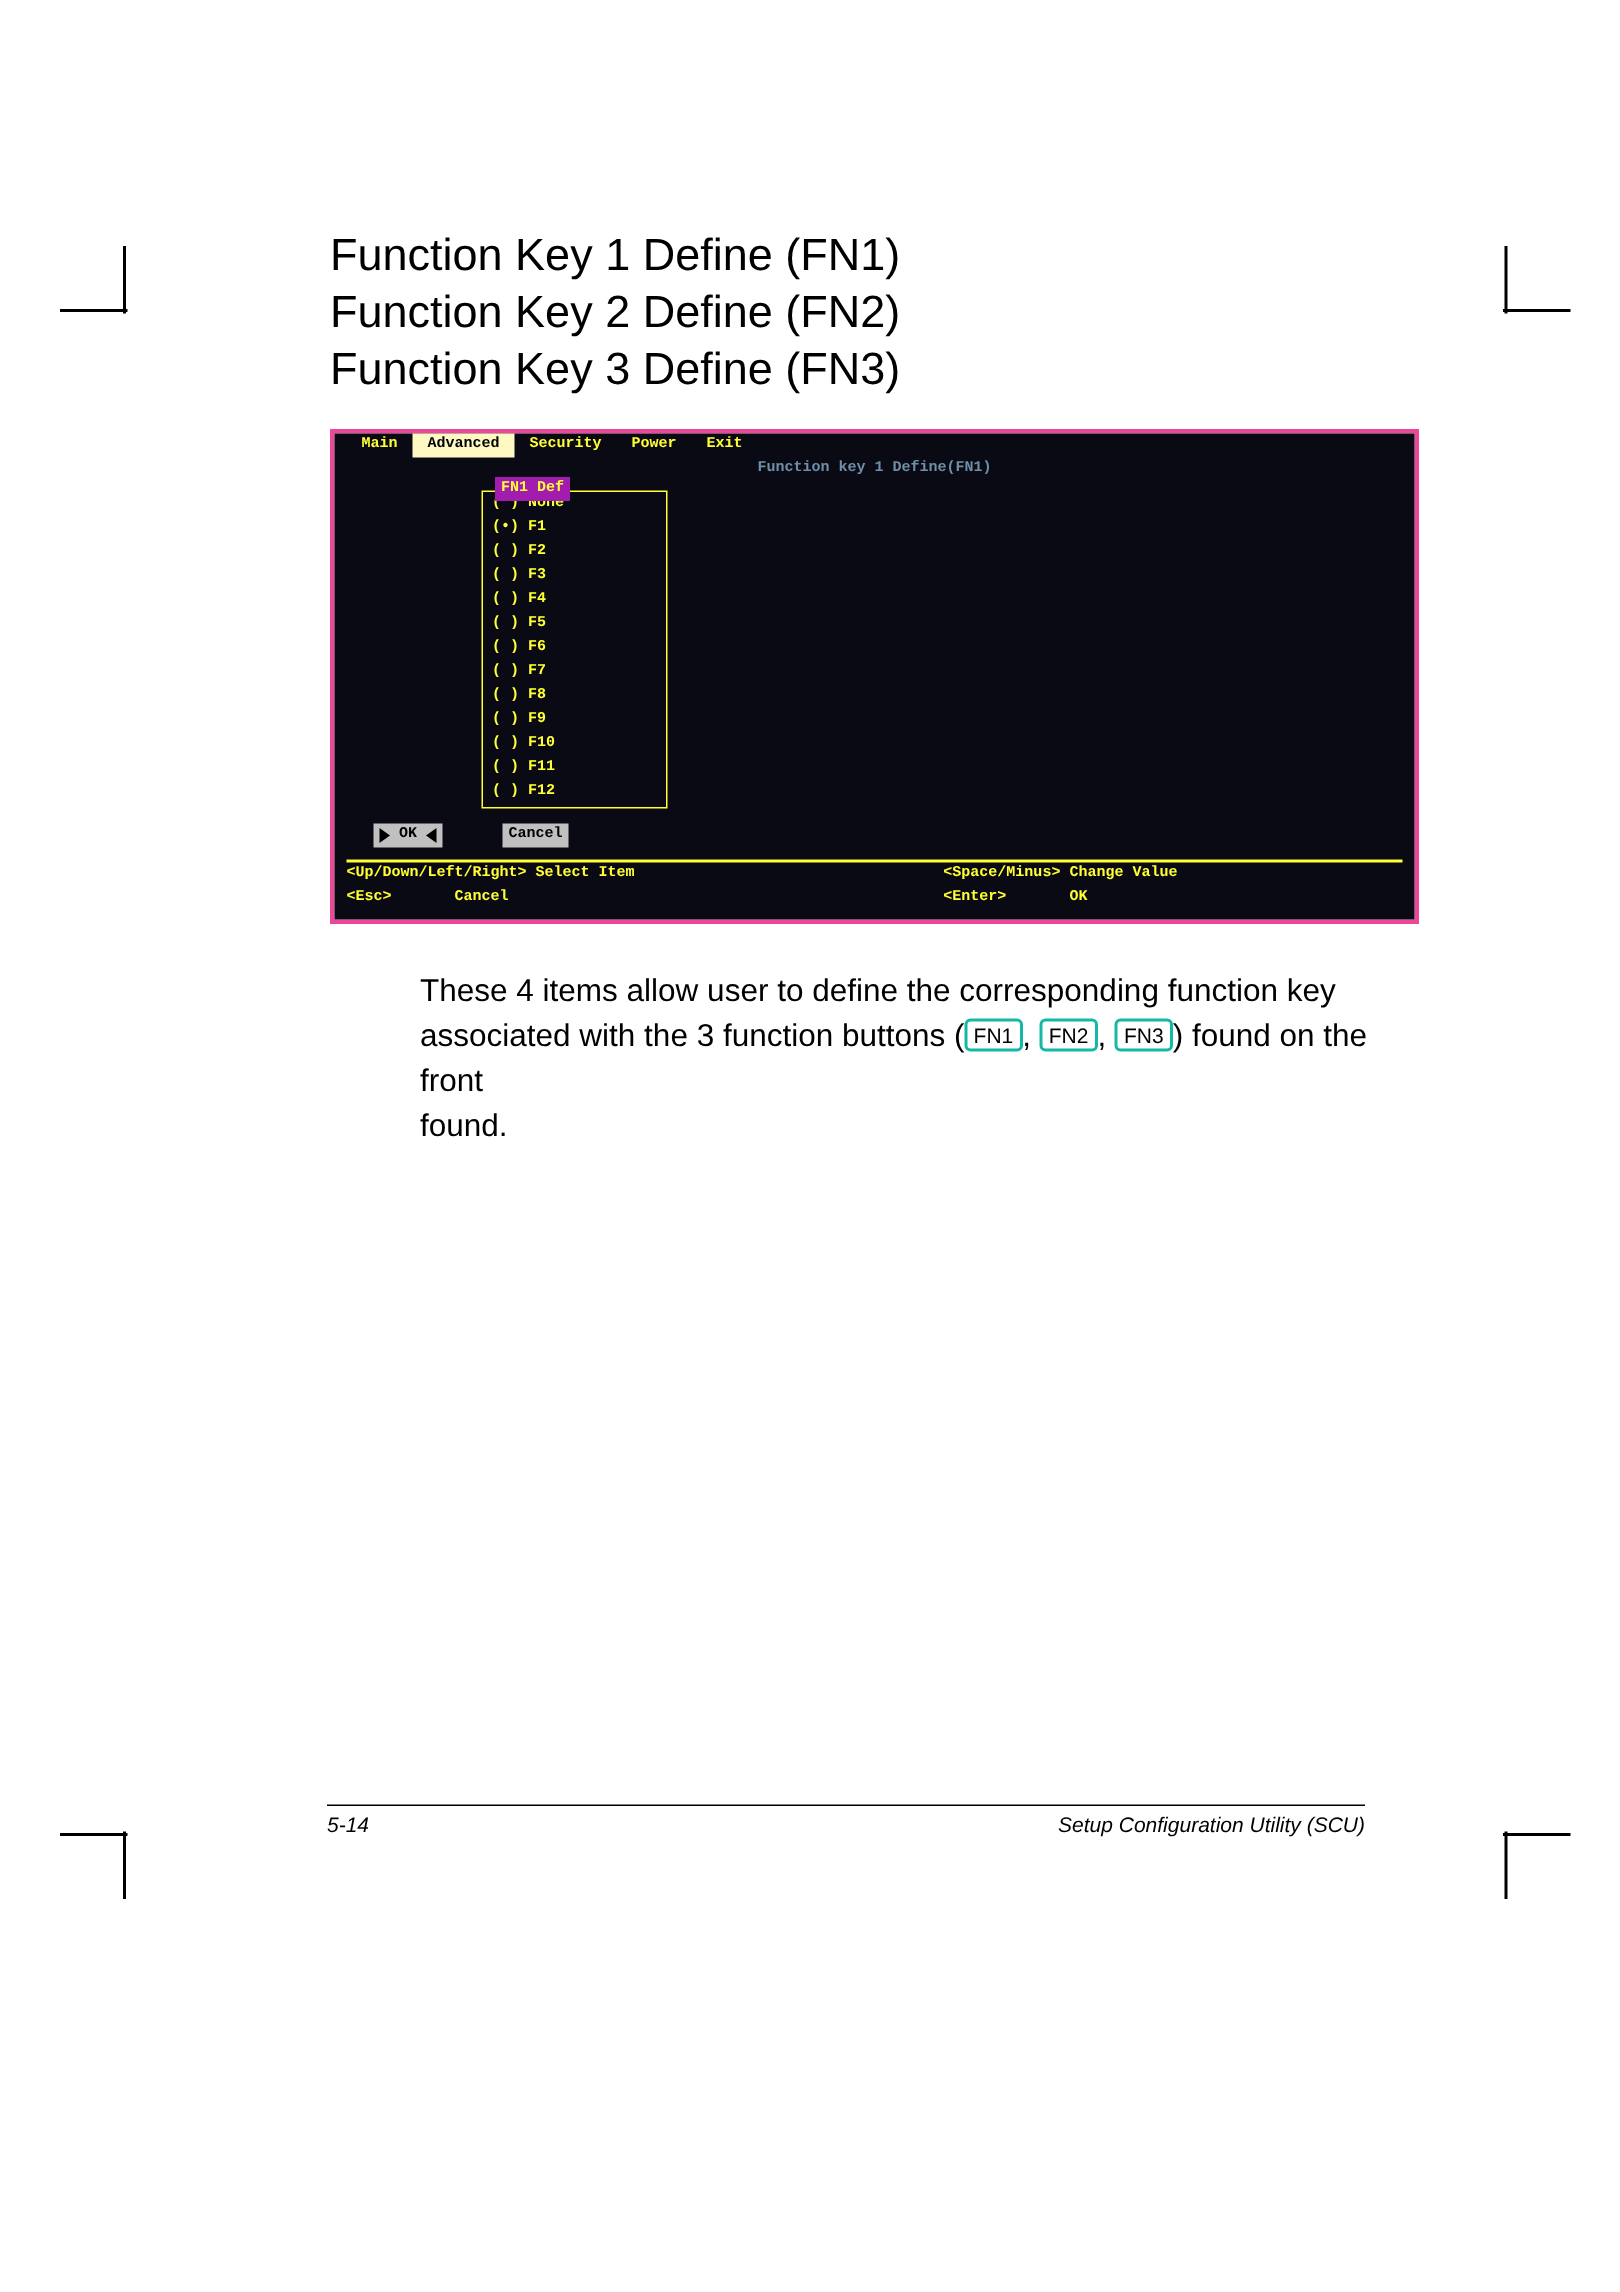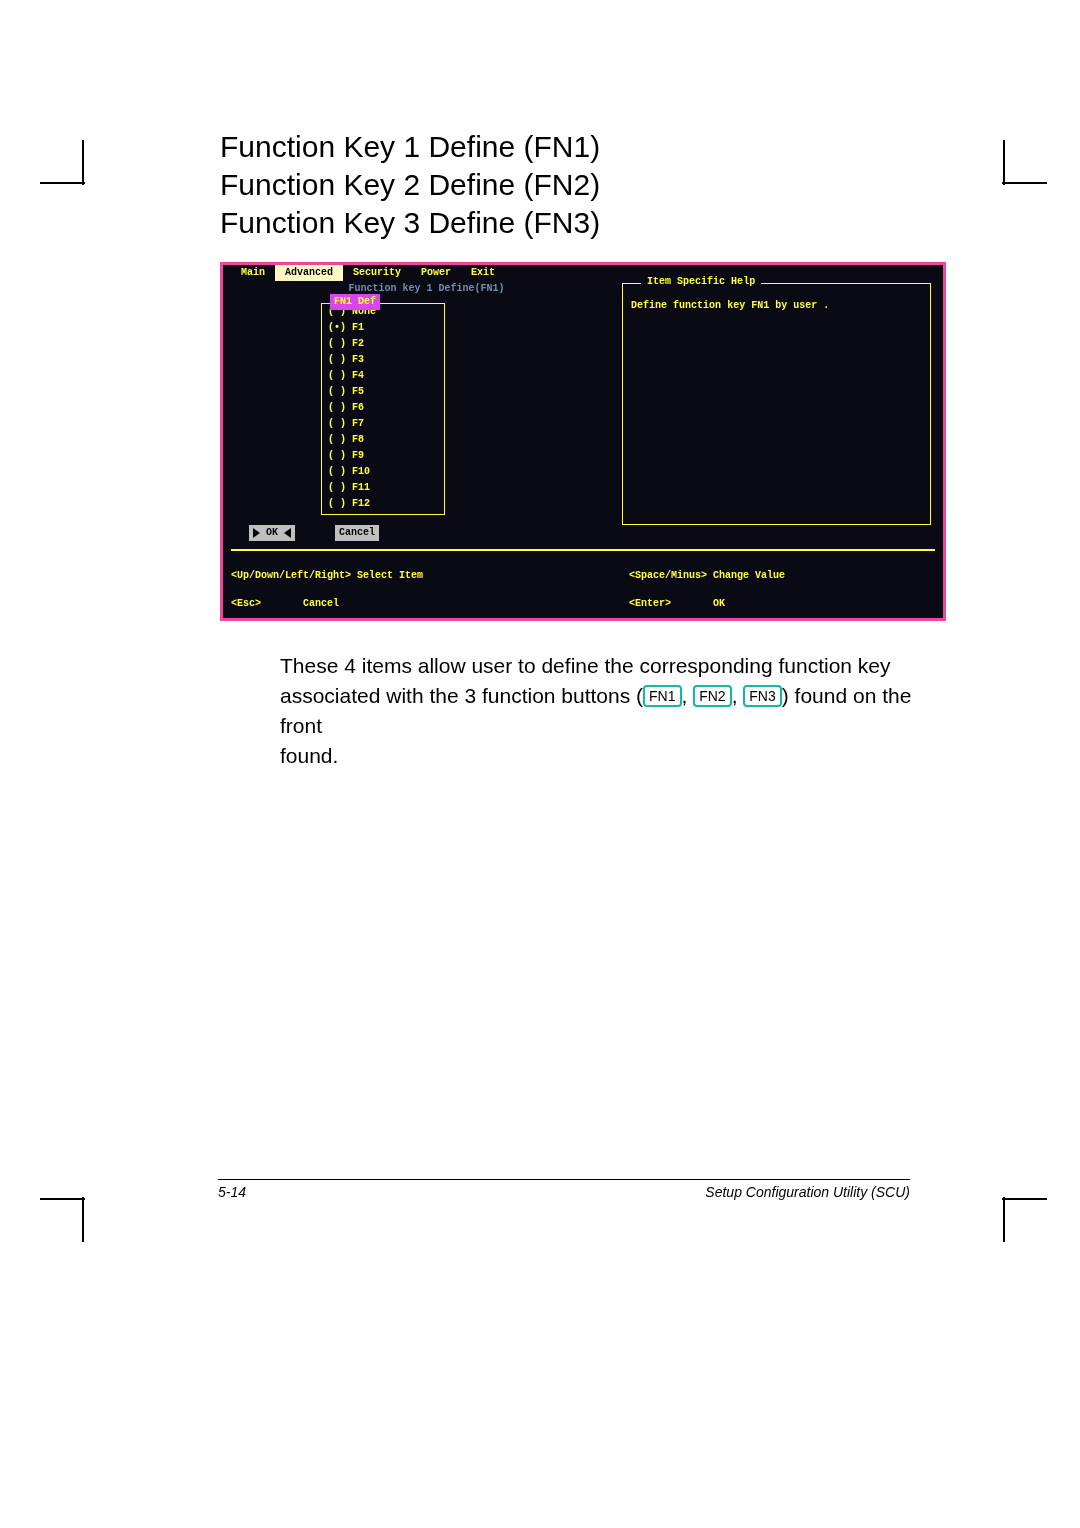--- a/index.html
+++ b/index.html
@@ -8,20 +8,21 @@
     background: #fff;
     font-family: Arial, Helvetica, sans-serif;
     color: #000;
   }
   .page {
     width: 1080px;
     height: 1380px;
     position: relative;
     box-sizing: border-box;
     padding: 130px 100px 80px 80px;
+    margin-top: 24px;
   }
   
   .crop {
     position: absolute;
     background: #000;
   }
   .crop.h { height: 2px; width: 45px; }
   .crop.v { width: 2px; height: 45px; }
 
   .content {
@@ -83,21 +84,21 @@
     border: 1px solid #ffff33;
     margin: 6px 0 10px 90px;
     width: 110px;
     padding: 0 6px 2px 6px;
     position: relative;
   }
   .defbox .lbl {
     position: absolute;
     top: -10px;
     left: 8px;
-    background: #d946ef;
+    background: #a21caf;
     padding: 0 4px;
   }
   .defbox .opt {
     white-space: pre;
   }
   .btnrow {
     margin: 0 0 6px 18px;
     display: flex;
     gap: 40px;
   }
@@ -133,24 +134,24 @@
   .helpbox .ht {
     position: absolute;
     top: -10px;
     left: 18px;
     background: #0a0a15;
     padding: 0 6px;
   }
   .keybar {
     border-top: 2px solid #ffff33;
     margin: 2px 8px 0 8px;
-    padding-top: 17px;
+    padding-top: 0;
     display: grid;
     grid-template-columns: 1.3fr 1fr;
-    row-gap: 12px;
+    row-gap: 0;
   }
 
   .bodytext {
     margin-top: 30px;
     margin-left: 60px;
     font-size: 21px;
     line-height: 30px;
   }
   .fnkey {
     display: inline-block;
@@ -231,26 +232,20 @@
                 <span class="tri r"></span>
                 <span>OK</span>
                 <span class="tri l"></span>
               </span>
               <span class="biosbtn">
                 <span>Cancel</span>
               </span>
             </div>
           </div>
 
-          <div class="rightpanel">
-            <div class="helpbox">
-              <span class="ht">Item Specific Help</span>
-              <div style="margin-top:10px;">Define function key FN1 by user .</div>
-            </div>
-          </div>
         </div>
 
         <div class="keybar">
           <div><span>&lt;Up/Down/Left/Right&gt;</span> <span>Select Item</span></div>
           <div><span>&lt;Space/Minus&gt;</span> <span>Change Value</span></div>
           <div><span>&lt;Esc&gt;</span>&nbsp;&nbsp;&nbsp;&nbsp;&nbsp;&nbsp;&nbsp;<span>Cancel</span></div>
           <div><span>&lt;Enter&gt;</span>&nbsp;&nbsp;&nbsp;&nbsp;&nbsp;&nbsp;&nbsp;<span>OK</span></div>
         </div>
       </div>
     </div>

